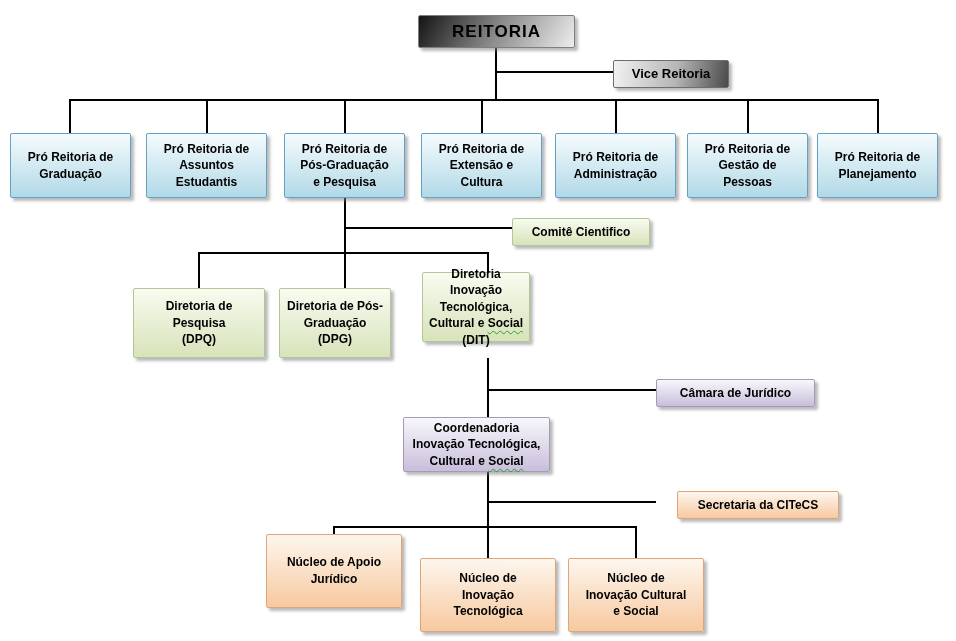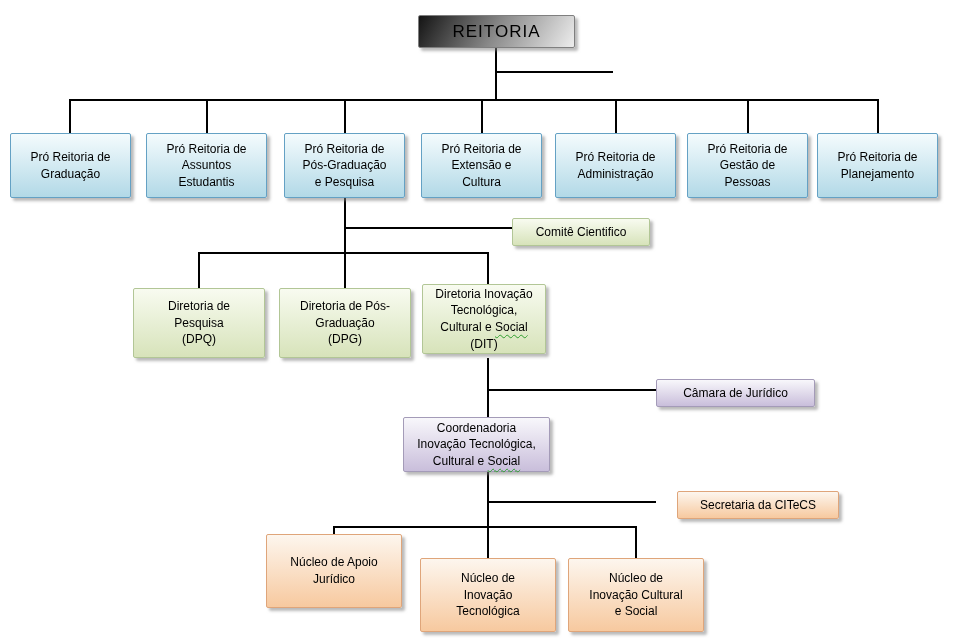--- a/index.html
+++ b/index.html
@@ -14,21 +14,21 @@
   .canvas{
     position:relative;width:956px;height:641px;background:#ffffff;overflow:hidden;
     font-family:"Liberation Sans","DejaVu Sans",sans-serif;
   }
   .vline,.hline{position:absolute;background:var(--line);}
   .vline{width:2px;}
   .hline{height:2px;}
   .box{
     position:absolute;box-sizing:border-box;
     display:flex;flex-direction:column;justify-content:center;align-items:center;
-    text-align:center;font-weight:normal;color:#000;font-size:12px;line-height:1.38;
+    text-align:center;font-weight:bold;color:#000;font-size:12px;line-height:1.38;
     border:1px solid #999;border-radius:2px;
     box-shadow:3px 3px 3px rgba(130,130,130,0.55);
     padding:13px 3px;
   }
   .lines{white-space:pre-line;}
   .blue{background:linear-gradient(to bottom,var(--blue-top) 0%,var(--blue-bottom) 100%);border-color:var(--blue-border);}
   .green{background:linear-gradient(to bottom,var(--green-top) 0%,var(--green-bottom) 100%);border-color:var(--green-border);}
   .purple{background:linear-gradient(to bottom,var(--purple-top) 0%,var(--purple-bottom) 100%);border-color:var(--purple-border);}
   .orange{background:linear-gradient(to bottom,var(--orange-top) 0%,var(--orange-bottom) 100%);border-color:var(--orange-border);}
   .metal-dark{
@@ -74,20 +74,23 @@
   <div class="vline" style="left:487px;top:472px;height:86px"></div>
   <div class="hline" style="left:488px;top:501px;width:168px"></div>
   <div class="hline" style="left:333px;top:526px;width:304px"></div>
   <div class="vline" style="left:333px;top:526px;height:32px"></div>
   <div class="vline" style="left:635px;top:526px;height:32px"></div>
 
   <div class="box metal-dark" style="left:418px;top:15px;width:157px;height:33px">
     <span>REITORIA</span>
   </div>
 
+  <div class="box metal-light" style="left:613px;top:60px;width:116px;height:23px">
+    <span>Vice Reitoria</span>
+  </div>
 
   <div class="box blue" style="left:10px;top:133px;width:121px;height:65px">
     <div class="lines">Pró Reitoria de
 Graduação</div>
   </div>
   <div class="box blue" style="left:146px;top:133px;width:121px;height:65px">
     <div class="lines">Pró Reitoria de
 Assuntos
 Estudantis</div>
   </div>
@@ -117,26 +120,26 @@
 
   <div class="box green" style="left:133px;top:288px;width:132px;height:70px">
     <div class="lines">Diretoria de
 Pesquisa
 (DPQ)</div>
   </div>
 
   <div class="box green small-label" style="left:512px;top:218px;width:138px;height:23px">
     <span>Comitê Cientifico</span>
   </div>
-  <div class="box green" style="left:279px;top:288px;width:132px;height:70px">
+  <div class="box green" style="left:279px;top:288px;width:112px;height:70px">
     <div class="lines">Diretoria de Pós-
 Graduação
 (DPG)</div>
   </div>
-  <div class="box green" style="left:422px;top:284px;width:124px;height:70px">
+  <div class="box green" style="left:422px;top:272px;width:108px;height:70px">
     <div class="lines">Diretoria Inovação
 Tecnológica,</div>
     <div><span>Cultural e</span> <span class="squiggle">Social</span></div>
     <div>(DIT)</div>
   </div>
 
   <div class="box purple small-label" style="left:656px;top:379px;width:159px;height:22px">
     <span>Câmara de Jurídico</span>
   </div>
 

